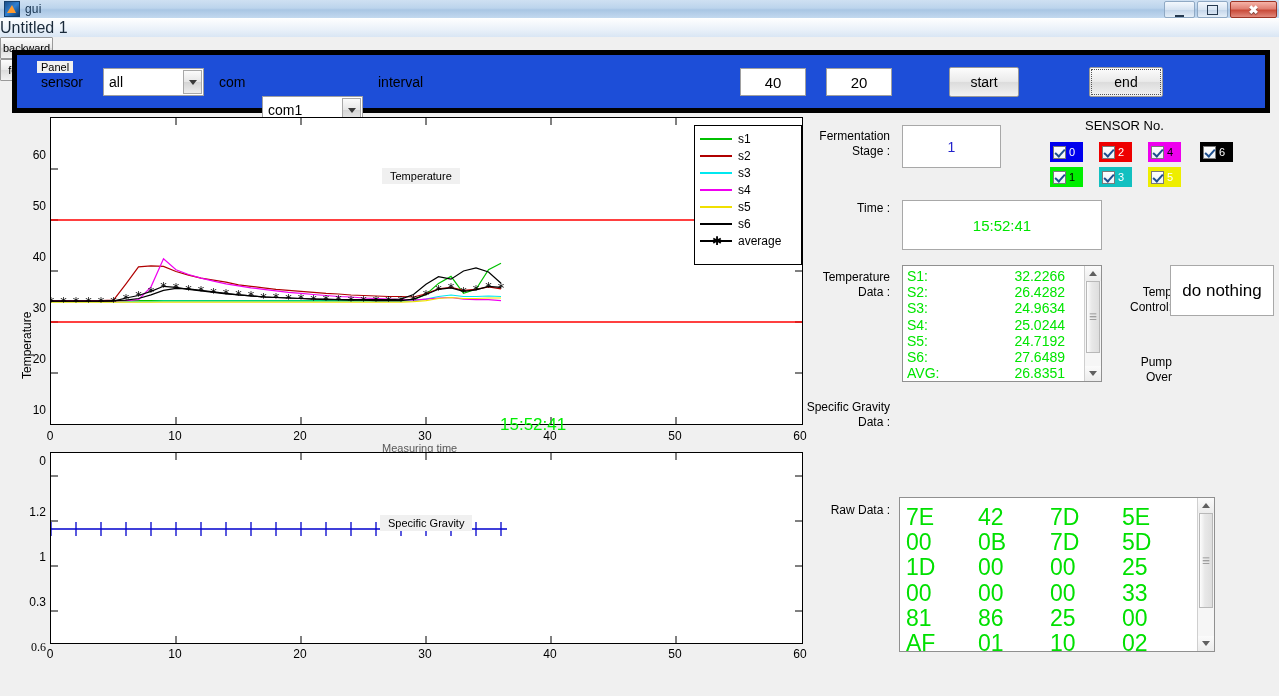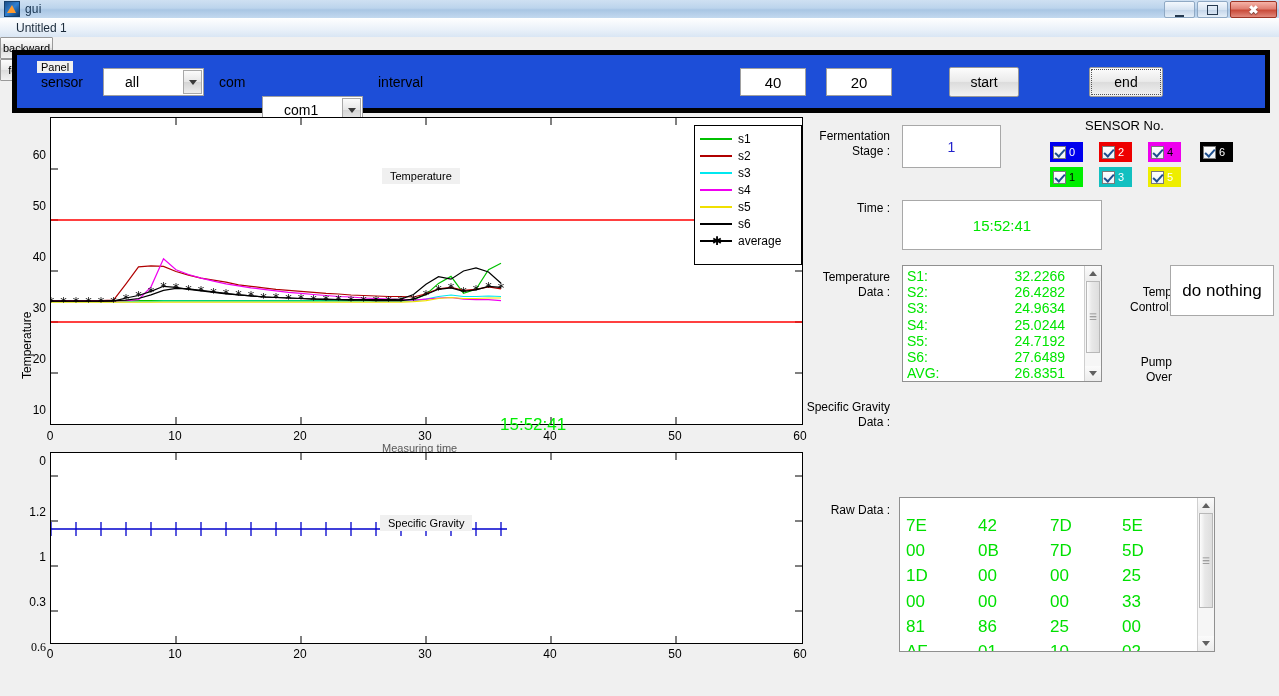--- a/index.html
+++ b/index.html
@@ -53,21 +53,21 @@
   }
   .close-glyph { color: #ffffff; font-size: 12px; font-weight: bold; line-height: 1;
     text-shadow: 0 1px 1px rgba(0,0,0,.45); }
   
   #docbar {
     position: absolute; left: 0; top: 18px; width: 1279px; height: 19px;
     background: linear-gradient(to bottom,#ffffff,#eaf1f9 60%,#d9e6f4);
     border-bottom: 1px solid #a8bfd6;
     display: flex; align-items: center;
   }
-  #docbar .doc-name { font-size: 12px; color: #1a2a3a; margin-left: 16px; }
+  #docbar .doc-name { font-size: 16px; color: #1a2a3a; margin-left: 0; }
   
   #client {
     position: absolute; left: 0; top: 37px; width: 1279px; height: 659px;
     background: #f0f0f0;
   }
   
   #panel {
     position: absolute; left: 12px; top: 13px; width: 1248px; height: 53px;
     border: 5px solid #000000; background: #1d4ed8;
   }
@@ -76,21 +76,21 @@
     background: #f0f0f0; padding: 0 4px; font-size: 11px; color: #000;
   }
   .ctl-label { font-size: 14px; color: #000; }
   .mat-abs { position: absolute; }
   
   .mat-select {
     background: #ffffff; border: 1px solid #a0a0a0;
     height: 28px; box-sizing: border-box; position: relative;
     display: flex; align-items: center;
   }
-  .mat-select .sel-text { font-size: 14px; color: #000; padding-left: 21px; }
+  .mat-select .sel-text { font-size: 14px; color: #000; padding-left: 5px; }
   .mat-select .sel-arrow {
     position: absolute; right: 1px; top: 1px; bottom: 1px; width: 19px;
     background: linear-gradient(to bottom,#fbfbfb,#e6e6e6 50%,#d4d4d4 51%,#ededed);
     border: 1px solid #a8a8a8; box-sizing: border-box;
     display: flex; align-items: center; justify-content: center;
   }
   .tri-down {
     width: 0; height: 0; border-left: 4px solid transparent;
     border-right: 4px solid transparent; border-top: 5px solid #3a3a3a;
   }
@@ -180,21 +180,21 @@
   .green-mono {
     font-family: "Liberation Sans", sans-serif;
     font-size: 14px; color: #00e500;
   }
   .temp-list { position: absolute; left: 4px; top: 2px; }
   .temp-list .tl-row { height: 16.2px; display: flex; }
   .temp-list .tl-key { width: 78px; }
   .temp-list .tl-val { width: 80px; text-align: right; }
   #raw-grid { position: absolute; left: 6px; top: 6px; }
   #raw-grid .raw-row { height: 25.2px; display: flex; }
-  #raw-grid .raw-cell { width: 72px; font-size: 17px; color: #00e000; margin-top: 12px; }
+  #raw-grid .raw-cell { width: 72px; font-size: 23px; color: #00e000; }
   
   #sensor-title { position: absolute; font-size: 13px; color: #000; }
   .chk-chip {
     position: absolute; width: 33px; height: 20px;
     display: flex; align-items: center; box-sizing: border-box;
   }
   .chk-box {
     width: 13px; height: 13px; margin-left: 3px; margin-right: 3px;
     background: #ffffff; border: 1px solid #7a7a7a; box-sizing: border-box;
     position: relative; flex: none;

